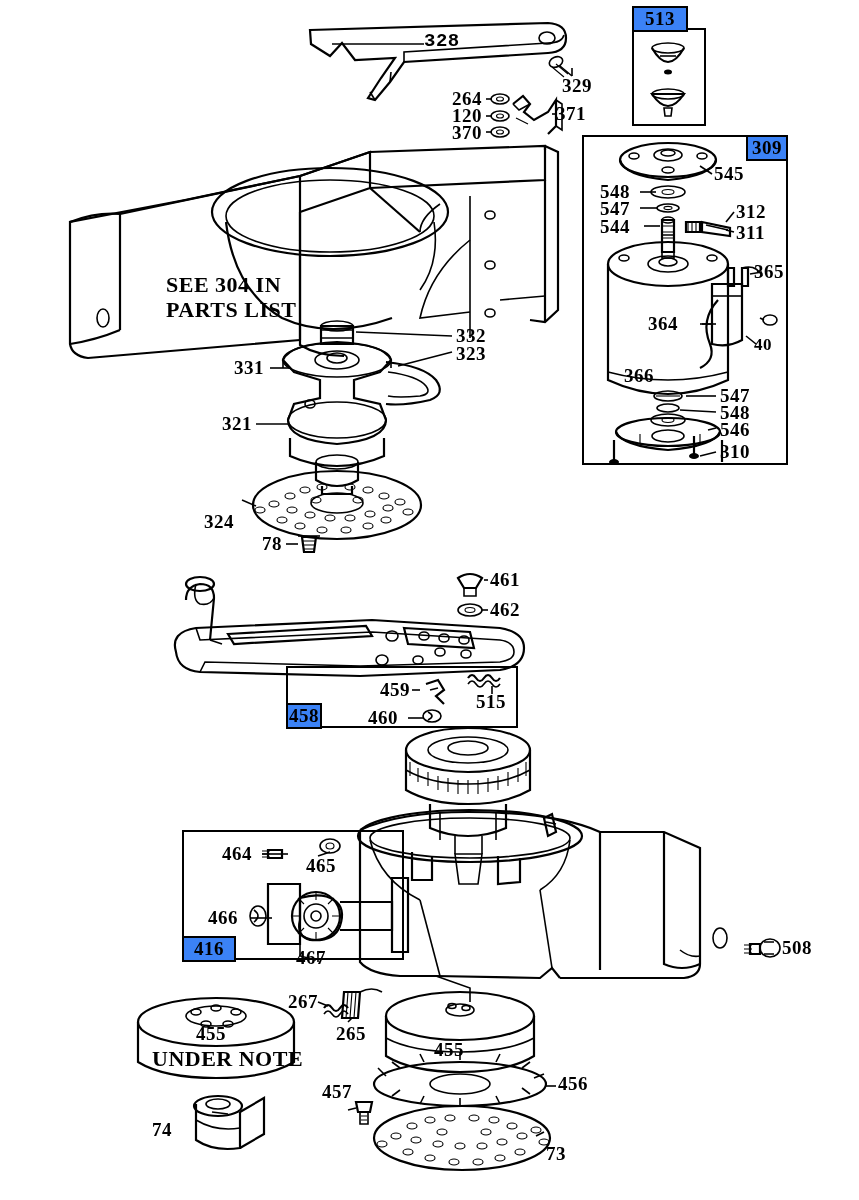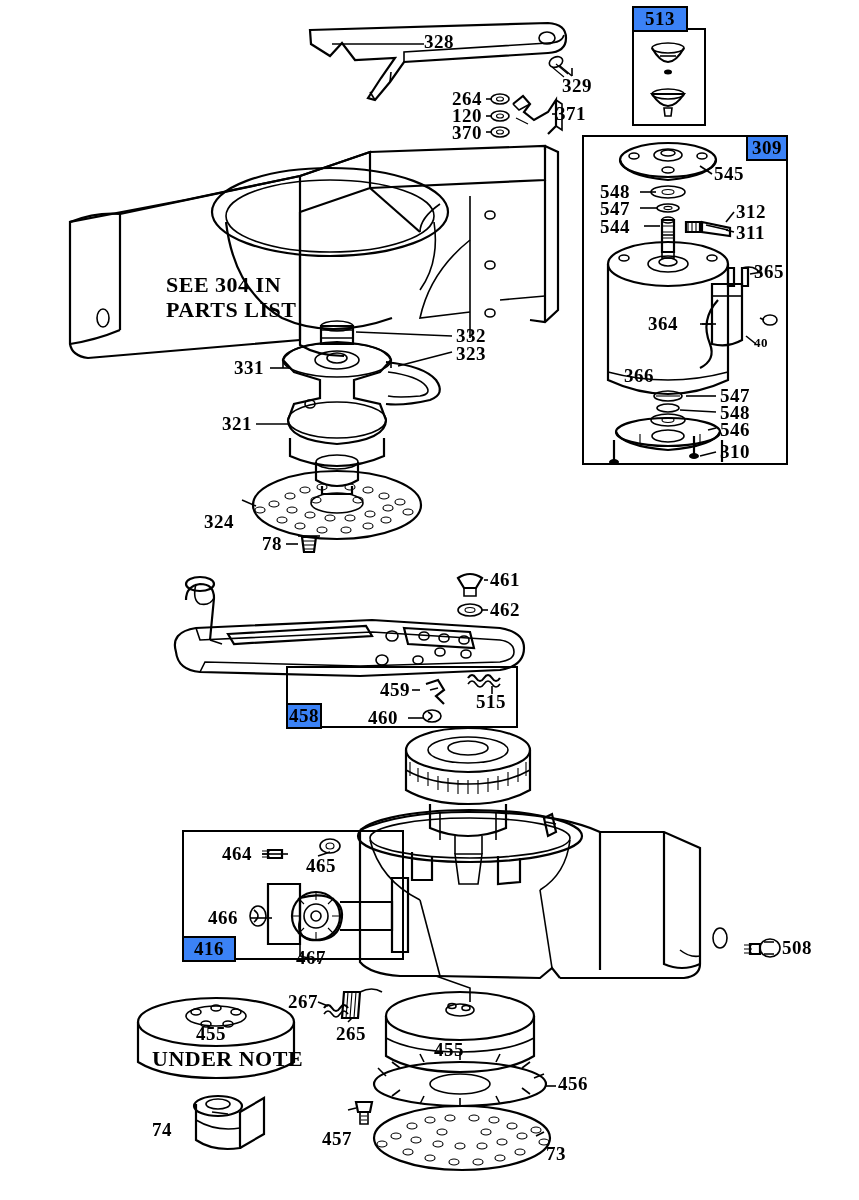--- a/index.html
+++ b/index.html
@@ -23,21 +23,21 @@
     font-weight: bold;
     color: #000;
     white-space: pre;
     line-height: 1.05;
     letter-spacing: 0.5px;
   }
   .n {
     font-size: 19px;
   }
   .n-sm {
-    font-size: 13px;
+    font-size: 17px;
   }
   .note {
     font-size: 22px;
     font-weight: bold;
     line-height: 1.15;
   }
   .box {
     position: absolute;
     border: 2.5px solid #000;
     box-sizing: border-box;
@@ -526,21 +526,21 @@
   <div class="box" style="left:286px; top:666px; width:232px; height:62px;"></div>
   <div class="boxlbl" style="left:286px; top:703px; width:36px; height:26px;">458</div>
 
   <div class="box" style="left:182px; top:830px; width:222px; height:130px;"></div>
   <div class="boxlbl" style="left:182px; top:936px; width:54px; height:26px;">416</div>
 
   <div class="lbl note" style="left:166px; top:272px;">SEE 304 IN
 PARTS LIST</div>
   <div class="lbl note" style="left:152px; top:1046px;">UNDER NOTE</div>
 
-  <div class="lbl n" style="left:424px; top:32px;">328</div>
+  <div class="lbl n" style="left:424px; top:32px;font-family:Liberation Mono, monospace;">328</div>
   <div class="lbl n" style="left:562px; top:76px;">329</div>
   <div class="lbl n" style="left:452px; top:89px;">264</div>
   <div class="lbl n" style="left:452px; top:106px;">120</div>
   <div class="lbl n" style="left:452px; top:123px;">370</div>
   <div class="lbl n" style="left:556px; top:104px;">371</div>
 
   <div class="lbl n" style="left:714px; top:164px;">545</div>
   <div class="lbl n" style="left:600px; top:182px;">548</div>
   <div class="lbl n" style="left:600px; top:199px;">547</div>
   <div class="lbl n" style="left:600px; top:217px;">544</div>
@@ -573,16 +573,16 @@
   <div class="lbl n" style="left:208px; top:908px;">466</div>
   <div class="lbl n" style="left:296px; top:948px;">467</div>
   <div class="lbl n" style="left:782px; top:938px;">508</div>
 
   <div class="lbl n" style="left:288px; top:992px;">267</div>
   <div class="lbl n" style="left:336px; top:1024px;">265</div>
   <div class="lbl n" style="left:196px; top:1024px;">455</div>
   <div class="lbl n" style="left:434px; top:1040px;">455</div>
   <div class="lbl n" style="left:558px; top:1074px;">456</div>
   <div class="lbl n" style="left:152px; top:1120px;">74</div>
-  <div class="lbl n" style="left:322px; top:1129px;text-align:center;">457</div>
+  <div class="lbl n" style="left:322px; top:1082px;text-align:center;">457</div>
   <div class="lbl n" style="left:546px; top:1144px;">73</div>
 
 </div>
 
 </body></html>

